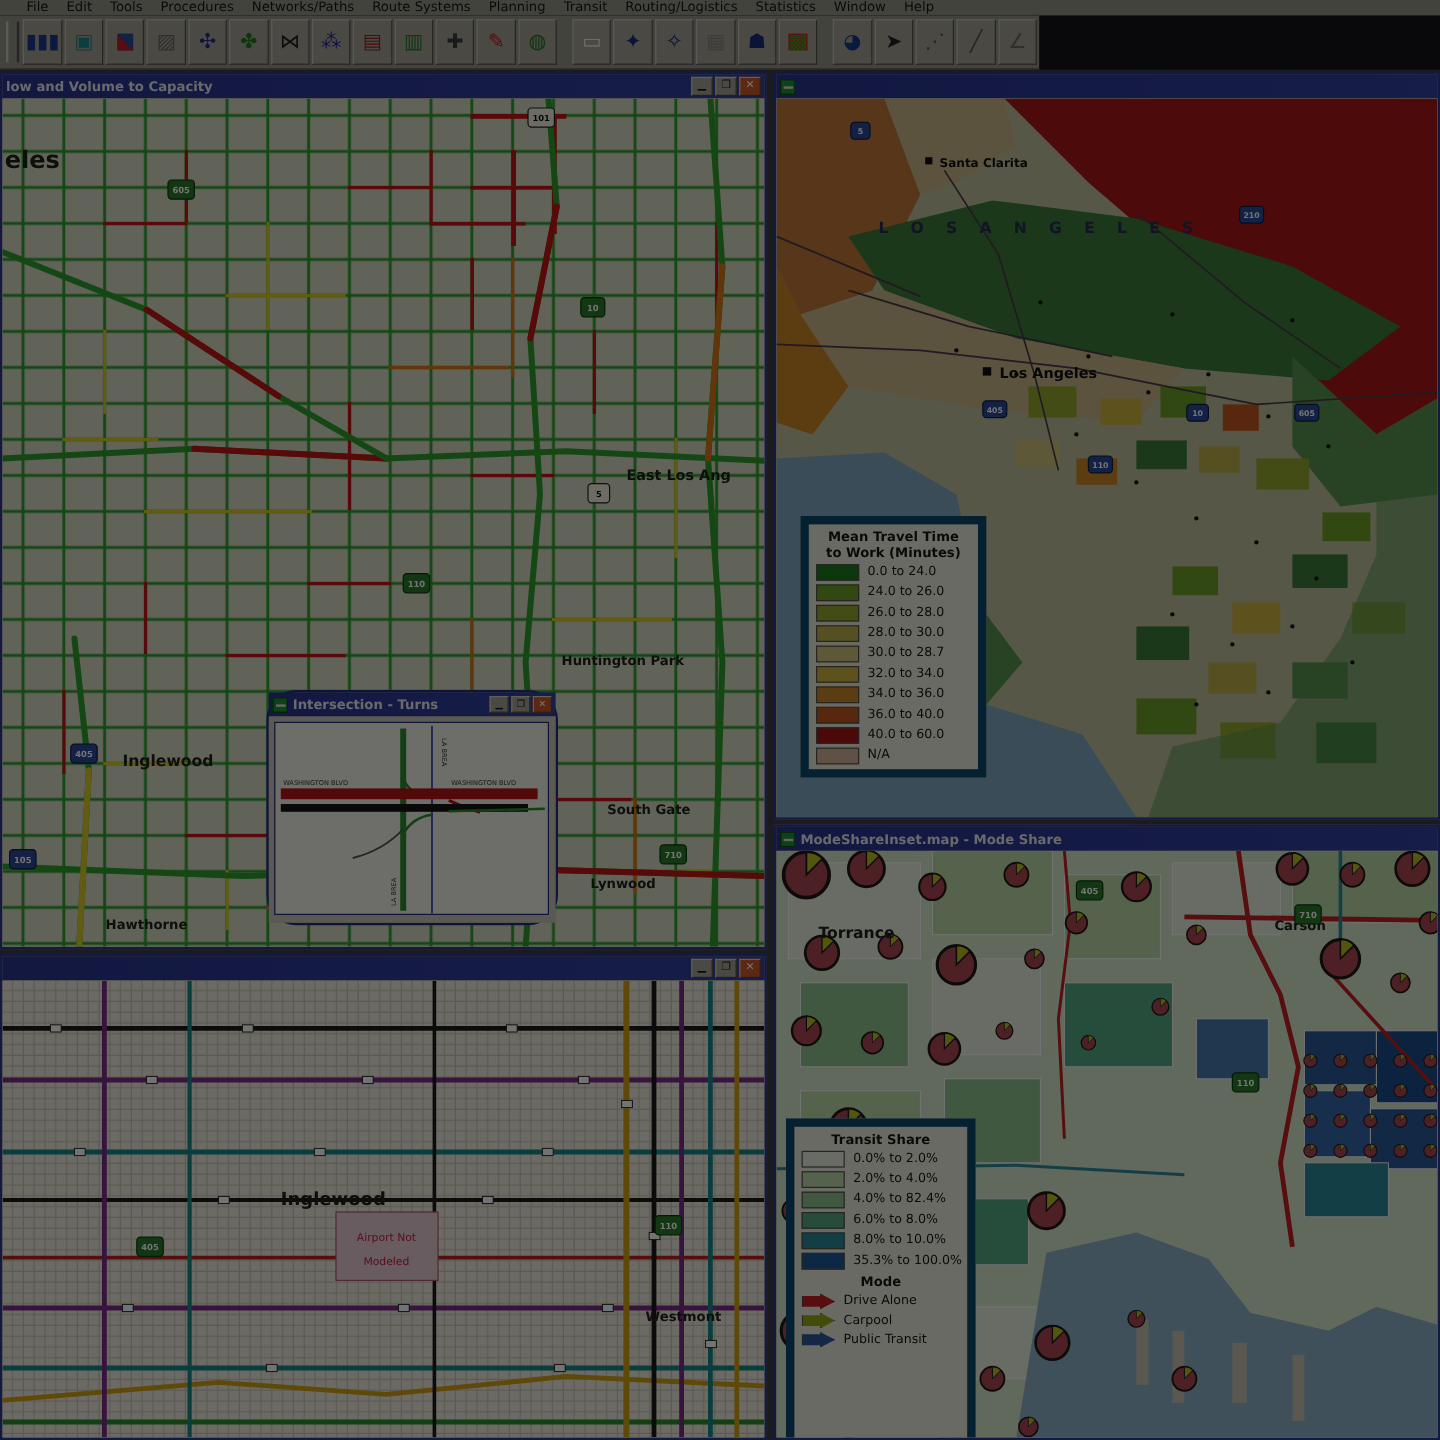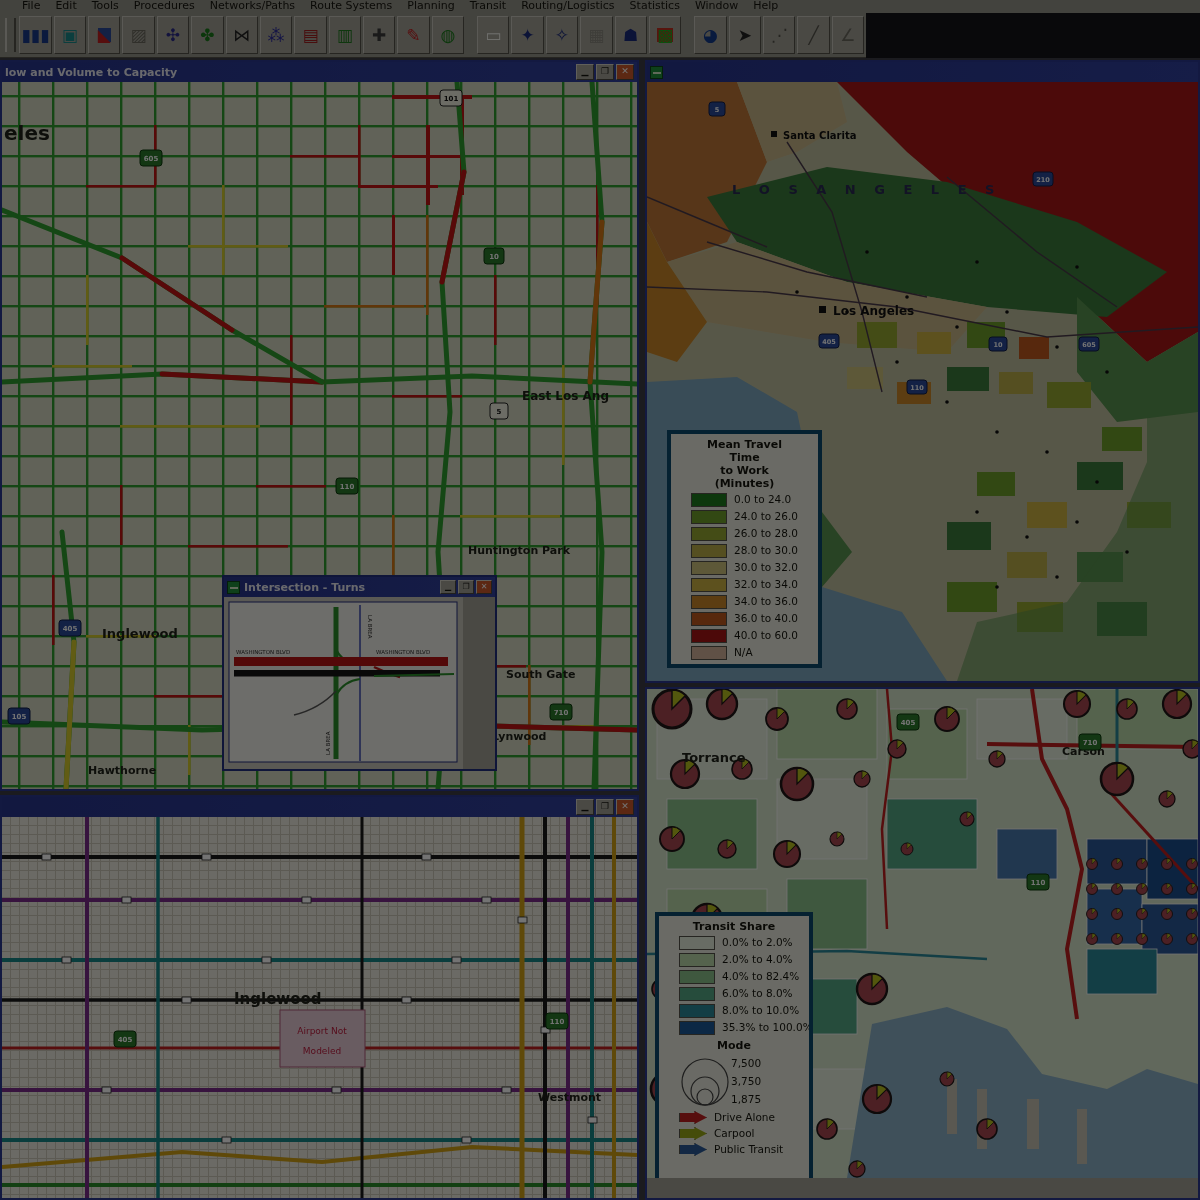--- a/index.html
+++ b/index.html
@@ -28,21 +28,21 @@
         box-sizing:border-box;position:relative;flex:0 0 auto;}
   .tbar .ticon::after{content:"";position:absolute;left:2px;top:5px;width:8px;height:2px;background:#d8e8c8;}
   .tbar .ttext{color:#e9e9f2;font-size:11px;font-weight:bold;white-space:nowrap;overflow:hidden;flex:1 1 auto;}
   .tbar .wbtns{display:flex;gap:2px;flex:0 0 auto;}
   .wb{width:16px;height:14px;background:#a4a298;border:1px solid;border-color:#d4d2c8 #4a483f #4a483f #d4d2c8;
       font-size:9px;line-height:12px;text-align:center;color:#16160f;}
   .wb.close{background:#cc5a2a;color:#fff;font-weight:bold;}
   .wcontent{position:relative;overflow:hidden;background:#d8dac4;}
 
   
-  .legendbox{position:absolute;background:#ececdf;border:4px solid #0c4a6e;padding:4px 20px;box-sizing:border-box;}
+  .legendbox{position:absolute;background:#ececdf;border:7px solid #0c4a6e;padding:4px 6px;box-sizing:border-box;}
   .legendbox .lt{font-size:11px;font-weight:bold;text-align:center;color:#16160f;line-height:13px;}
   .lrow{display:flex;margin-top:3px;}
   .lsw{width:34px;height:12px;border:1px solid #55534b;margin-right:7px;flex:0 0 auto;}
   .llab{font-size:10.5px;color:#16160f;white-space:nowrap;}
   .lsw2{width:26px;height:11px;border:1px solid #55534b;margin-right:7px;flex:0 0 auto;
         clip-path:polygon(0 15%,55% 15%,55% 0,100% 50%,55% 100%,55% 85%,0 85%);}
   .sizewrap{display:flex;align-items:center;margin-top:2px;}
   .sizevals{font-size:10.5px;color:#16160f;line-height:18px;}
 
   .dim{position:absolute;left:0;top:0;width:1200px;height:1200px;background:rgba(0,0,0,0.55);
@@ -465,21 +465,21 @@
       <div class="lrow">
           <span class="lsw" style="background: rgb(152, 168, 50);"></span>
           <span class="llab">26.0 to 28.0</span>
         </div>
       <div class="lrow">
           <span class="lsw" style="background: rgb(188, 176, 74);"></span>
           <span class="llab">28.0 to 30.0</span>
         </div>
       <div class="lrow">
           <span class="lsw" style="background: rgb(207, 195, 124);"></span>
-          <span class="llab">30.0 to 32.0</span>
+          <span class="llab">30.0 to 28.7</span>
         </div>
       <div class="lrow">
           <span class="lsw" style="background: rgb(207, 179, 68);"></span>
           <span class="llab">32.0 to 34.0</span>
         </div>
       <div class="lrow">
           <span class="lsw" style="background: rgb(204, 135, 40);"></span>
           <span class="llab">34.0 to 36.0</span>
         </div>
       <div class="lrow">
@@ -492,20 +492,24 @@
         </div>
       <div class="lrow">
           <span class="lsw" style="background: rgb(214, 180, 156);"></span>
           <span class="llab">N/A</span>
         </div>
     </div>
   </div>
 </div>
 
 <div class="win" style="left:645px;top:687px;width:555px;height:513px;">
+  <div class="tbar">
+    <span class="ticon"></span>
+    <span class="ttext">ModeShareInset.map - Mode Share</span>
+  </div>
   <div class="wcontent" style="width:551px;height:489px;">
     <svg width="551" height="489" viewBox="0 0 551 489">
       <defs>
         <g id="pie">
           <circle r="10" fill="#a84850" stroke="#201818" stroke-width="1.6"></circle>
           <path d="M0,0 L0,-10 A10,10 0 0,1 7.1,-7.1 Z" fill="#b8c020" stroke="#201818" stroke-width="0.8"></path>
         </g>
       </defs>
       <rect width="551" height="489" fill="#d8e6cc"></rect>
       <g stroke="#ffffff" stroke-width="0.8">
@@ -643,49 +647,37 @@
         </div>
       <div class="lrow">
           <span class="lsw" style="background: rgb(44, 138, 154);"></span>
           <span class="llab">8.0% to 10.0%</span>
         </div>
       <div class="lrow">
           <span class="lsw" style="background: rgb(28, 90, 154);"></span>
           <span class="llab">35.3% to 100.0%</span>
         </div>
       <div class="lt" style="margin-top:4px;">Mode</div>
-      <div class="sizewrap">
-        <svg width="52" height="54">
-          <circle cx="26" cy="28" r="23" fill="none" stroke="#444" stroke-width="1.2"></circle>
-          <circle cx="26" cy="37" r="14" fill="none" stroke="#444" stroke-width="1.2"></circle>
-          <circle cx="26" cy="43" r="8" fill="none" stroke="#444" stroke-width="1.2"></circle>
-        </svg>
-        <div class="sizevals">
-          <div>7,500</div>
-          <div>3,750</div>
-          <div>1,875</div>
-        </div>
-      </div>
       <div class="lrow">
           <span class="lsw2" style="background: rgb(192, 32, 32);"></span>
           <span class="llab">Drive Alone</span>
         </div>
       <div class="lrow">
           <span class="lsw2" style="background: rgb(154, 168, 24);"></span>
           <span class="llab">Carpool</span>
         </div>
       <div class="lrow">
           <span class="lsw2" style="background: rgb(42, 90, 152);"></span>
           <span class="llab">Public Transit</span>
         </div>
     </div>
   </div>
 </div>
 
-<div class="win" style="left:222px;top:575px;width:275px;height:196px;z-index:10;border-color:#232f7e;">
+<div class="win" style="left:222px;top:575px;width:243px;height:196px;z-index:10;border-color:#232f7e;border-radius:25px;">
   <div class="tbar">
     <span class="ticon"></span>
     <span class="ttext">Intersection - Turns</span>
     <span class="wbtns">
       <span class="wb" style="width:14px;height:12px;font-size:8px;">▁</span>
       <span class="wb" style="width:14px;height:12px;font-size:8px;">❐</span>
       <span class="wb close" style="width:14px;height:12px;font-size:8px;">✕</span>
     </span>
   </div>
   <div class="wcontent" style="width:239px;height:172px;background:#c8c5bb;">

